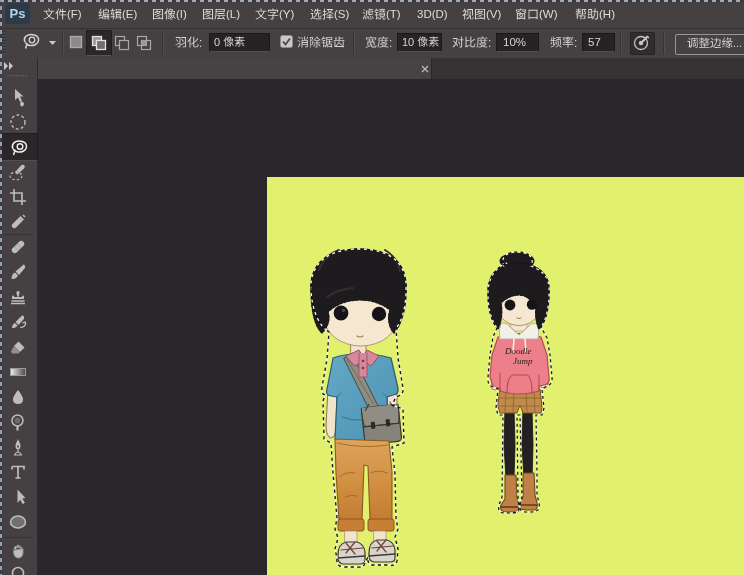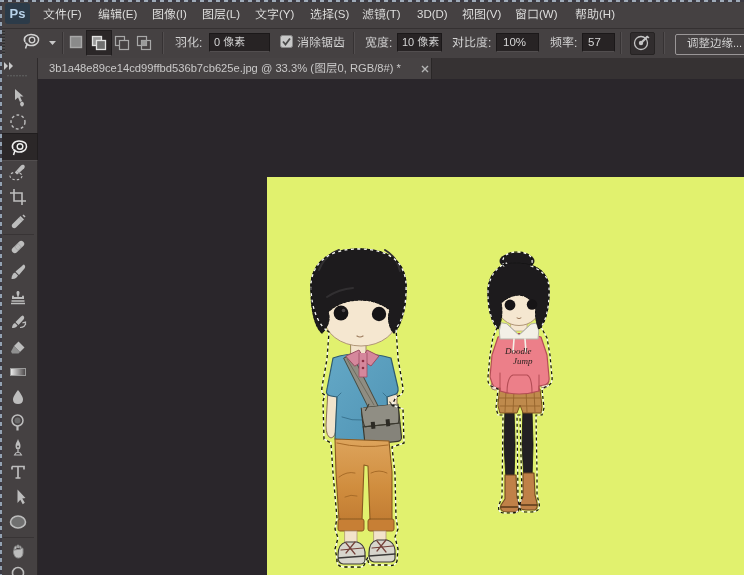--- a/index.html
+++ b/index.html
@@ -325,28 +325,20 @@
     </svg>
     <svg class="abs" style="left:8px;top:565px" width="21" height="21" fill="none" stroke="#bdbdbd" stroke-width="1.4">
       <circle cx="10" cy="8" r="5.5" stroke-width="1.6"></circle>
       <path d="M14 12 L17 15.5" stroke-width="2"></path>
     </svg>
     <div class="abs" style="left:3px;top:234px;width:31px;height:1px;background:#383435;"></div>
     <div class="abs" style="left:3px;top:537px;width:31px;height:1px;background:#383435;"></div>
     <div id="tabbar" class="abs"></div>
     <div id="tab"></div>
     <div id="paste" class="abs"></div>
-    <div class="abs" style="left:38px;top:58px;width:393px;height:21px;overflow:hidden;">
-      <svg style="position:absolute;left:11px;top:4px;overflow:visible;" width="358" height="15" font-family="Liberation Sans,sans-serif">
-        <text x="0.0" y="10.1" font-size="11.2" fill="#c9c8c8">3b1a48e89ce14cd99ffbd536b7cb625e.jpg @ 33.3% (</text>
-        <use href="#g5" transform="translate(265.5,10.1) scale(0.1150)" fill="#c9c8c8"></use>
-        <use href="#g9" transform="translate(277.0,10.1) scale(0.1150)" fill="#c9c8c8"></use>
-        <text x="288.5" y="10.1" font-size="11.2" fill="#c9c8c8"> 0, RGB/8#) *</text>
-      </svg>
-    </div>
     <svg class="abs" style="left:420px;top:64px" width="10" height="10" stroke="#b5b5b5" stroke-width="1.4">
       <path d="M2 2 L8 8 M8 2 L2 8"></path>
     </svg>
     <div id="canvas" class="abs">
       <svg width="477" height="398" viewBox="0 0 477 398" style="position:absolute;left:0;top:0">
 <defs>
 <linearGradient id="pants" x1="0" y1="0" x2="0" y2="1">
  <stop offset="0" stop-color="#dda45c"></stop>
             <stop offset="0.6" stop-color="#d08d3e"></stop>
             <stop offset="1" stop-color="#c27d33"></stop>

